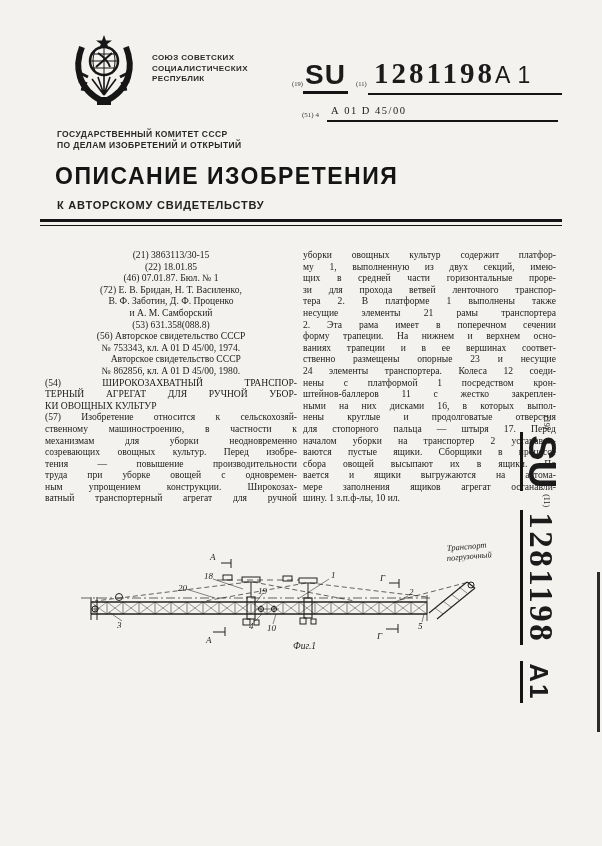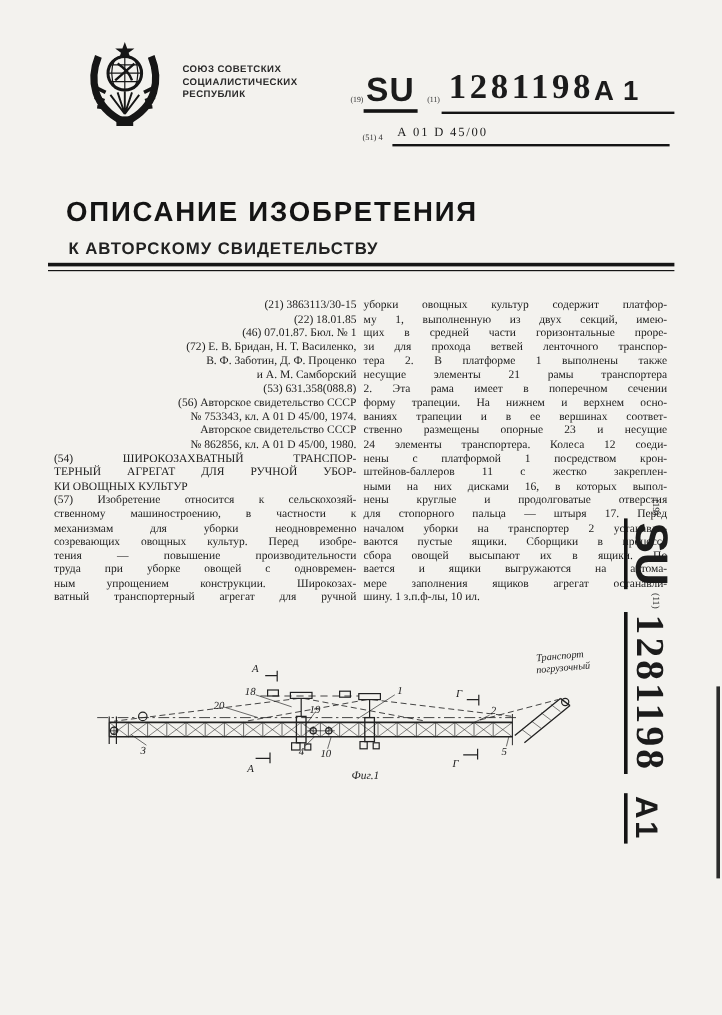--- a/index.html
+++ b/index.html
@@ -19,44 +19,44 @@
   #country-name{left:152px;top:53px;width:140px;
     font-family:"Liberation Sans","DejaVu Sans",sans-serif;
     font-size:8px;line-height:10.5px;letter-spacing:.4px;font-weight:bold;color:#2a2a2a;}
   .tiny-code{font-size:6.5px;color:#333;}
   #code19{left:292px;top:80px;}
   #su-big{left:303px;top:60px;font-family:"Liberation Sans","DejaVu Sans",sans-serif;
     font-size:28px;font-weight:bold;letter-spacing:1px;border-bottom:3px solid #141414;padding:0 2px 1px 2px;line-height:30px;}
   #code11{left:356px;top:80px;}
   #pub-number{left:374px;top:57px;font-size:29px;font-weight:bold;letter-spacing:3px;line-height:32px;}
   #kind-code{left:495px;top:61px;font-family:"Liberation Sans","DejaVu Sans",sans-serif;
-    font-size:23px;font-weight:bold;letter-spacing:1px;line-height:28px;}
+    font-size:23px;font-weight:normal;letter-spacing:1px;line-height:28px;}
   #num-underline{left:368px;top:93px;width:194px;height:2px;background:#141414;}
   #ipc-label{left:302px;top:111px;font-size:7px;color:#333;}
   #ipc-value{left:331px;top:105px;font-size:10.5px;letter-spacing:1.5px;}
   #ipc-underline{left:327px;top:120px;width:231px;height:1.5px;background:#141414;}
   #committee{left:57px;top:129px;width:260px;
     font-family:"Liberation Sans","DejaVu Sans",sans-serif;
     font-size:8.5px;line-height:11px;letter-spacing:.4px;font-weight:bold;color:#2a2a2a;}
   #doc-title{left:55px;top:163px;
     font-family:"Liberation Sans","DejaVu Sans",sans-serif;
     font-size:23px;font-weight:bold;letter-spacing:1.5px;color:#141414;}
   #doc-subtitle{left:57px;top:199px;
     font-family:"Liberation Sans","DejaVu Sans",sans-serif;
-    font-size:14px;font-weight:bold;letter-spacing:.8px;color:#222;}
+    font-size:11px;font-weight:bold;letter-spacing:.8px;color:#222;}
   #double-rule{left:40px;top:219px;width:522px;height:3px;
     border-top:3px solid #151515;border-bottom:1.5px solid #151515;}
 
   
   .col{font-size:9.6px;line-height:11.6px;color:#1c1c1c;}
   #left-col{left:45px;top:249px;width:252px;}
   #right-col{left:303px;top:249px;width:253px;}
   .jl > div{text-align:justify;text-align-last:justify;}
   .jl.rag-last > div:last-child{text-align:justify;text-align-last:left;}
-  .bl > div{text-align:right;}
+  .bl > div{text-align:center;}
 
   
   #sidebar{left:520px;top:413px;width:78px;height:332px;}
   #sidebar-rot{position:absolute;left:0;top:0;width:332px;height:78px;
     transform:rotate(90deg) translateY(-78px);transform-origin:top left;
     display:flex;align-items:flex-end;white-space:nowrap;}
   #sidebar-rot .small{font-size:8px;margin:0 3px 22px 3px;color:#222;}
   #sb-su{font-family:"Liberation Sans","DejaVu Sans",sans-serif;
     font-size:38px;font-weight:bold;line-height:34px;border-bottom:3px solid #141414;padding:0 3px 2px 3px;}
   #sb-number{font-size:33px;font-weight:bold;letter-spacing:2.5px;line-height:32px;
@@ -101,20 +101,24 @@
   <div id="su-big" class="abs">SU</div>
   <div id="code11" class="abs tiny-code">(11)</div>
   <div id="pub-number" class="abs">1281198</div>
   <div id="kind-code" class="abs">A 1</div>
   <div id="num-underline" class="abs"></div>
 
   <div id="ipc-label" class="abs">(51) 4</div>
   <div id="ipc-value" class="abs">А 01 D 45/00</div>
   <div id="ipc-underline" class="abs"></div>
 
+  <div id="committee" class="abs">
+      <div>ГОСУДАРСТВЕННЫЙ КОМИТЕТ СССР</div>
+      <div>ПО ДЕЛАМ ИЗОБРЕТЕНИЙ И ОТКРЫТИЙ</div>
+    </div>
 
   <div id="doc-title" class="abs">ОПИСАНИЕ ИЗОБРЕТЕНИЯ</div>
   <div id="doc-subtitle" class="abs">К АВТОРСКОМУ СВИДЕТЕЛЬСТВУ</div>
   <div id="double-rule" class="abs"></div>
 
   <div id="left-col" class="abs col">
     <div class="bl">
         <div>(21) 3863113/30-15</div>
         <div>(22) 18.01.85</div>
         <div>(46) 07.01.87. Бюл. № 1</div>

